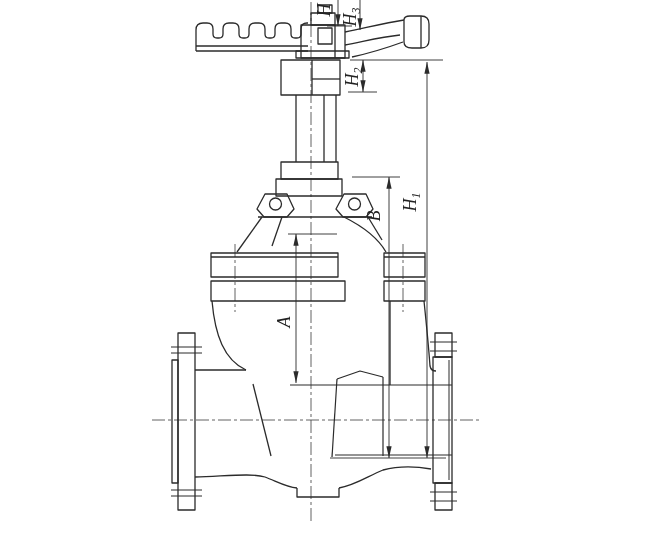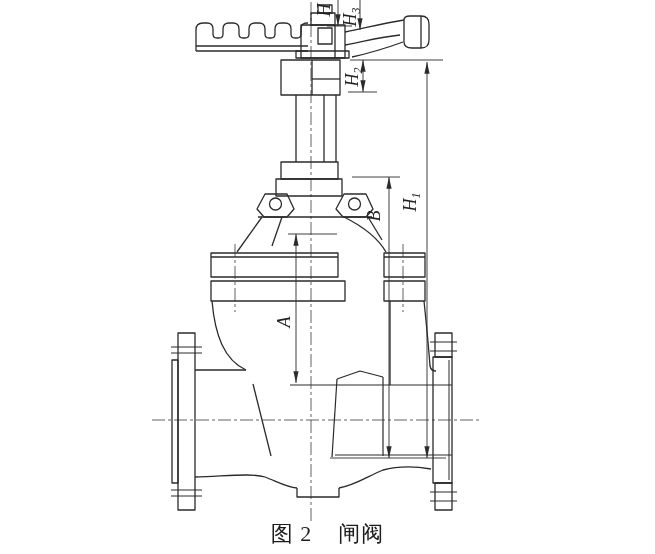--- a/index.html
+++ b/index.html
@@ -144,16 +144,13 @@
     <g>
       <text class="dimtxt" text-anchor="middle" transform="rotate(-90 330 10)" x="330" y="10"><tspan>H</tspan></text>
       <text class="dimtxt" text-anchor="middle" transform="rotate(-90 356 17)" x="356" y="17"><tspan>H</tspan><tspan class="sub" dy="4">3</tspan></text>
       <text class="dimtxt" text-anchor="middle" transform="rotate(-90 358 77)" x="358" y="77"><tspan>H</tspan><tspan class="sub" dy="4">2</tspan></text>
       <text class="dimtxt" text-anchor="middle" transform="rotate(-90 380 216)" x="380" y="216"><tspan>B</tspan></text>
       <text class="dimtxt" text-anchor="middle" transform="rotate(-90 416 202)" x="416" y="202"><tspan>H</tspan><tspan class="sub" dy="4">1</tspan></text>
       <text class="dimtxt" text-anchor="middle" transform="rotate(-90 290 322)" x="290" y="322"><tspan>A</tspan></text>
     </g>
   </svg>
 
-  <div class="caption">
-    <span>图 2</span><span class="gap"></span><span>闸阀</span>
-  </div>
 </div>
 
 </body></html>

